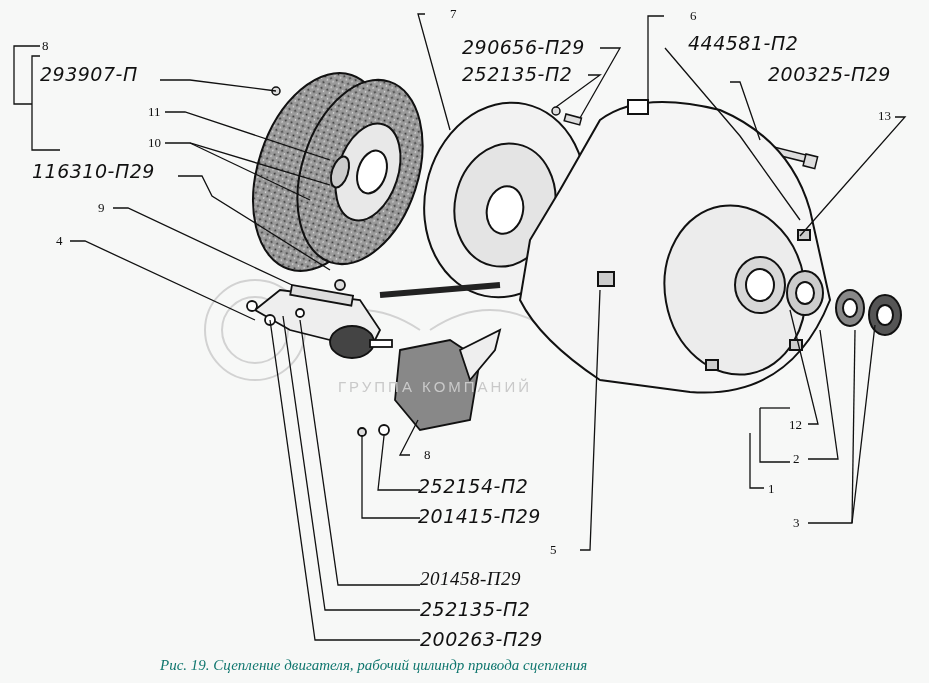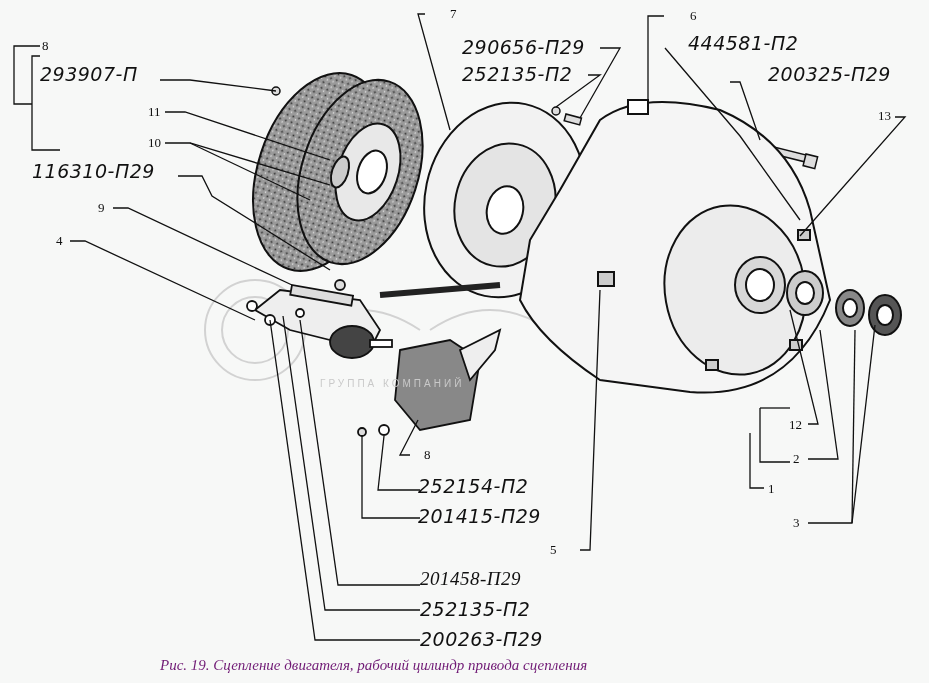--- a/index.html
+++ b/index.html
@@ -1,21 +1,21 @@
 <!DOCTYPE html>
 <html><head>
 <meta charset="utf-8">
 <style>
   html,body{margin:0;padding:0;background:#f7f8f7;}
   body{width:929px;height:683px;position:relative;overflow:hidden;font-family:"Liberation Sans",sans-serif;}
   svg{position:absolute;left:0;top:0;}
   .pn{position:absolute;font-family:"DejaVu Sans",sans-serif;font-style:italic;font-size:19px;color:#111;letter-spacing:0.5px;white-space:nowrap;}
   .num{position:absolute;font-family:"Liberation Serif",serif;font-size:13px;color:#111;white-space:nowrap;}
-  .caption{position:absolute;left:160px;top:657px;font-family:"Liberation Serif",serif;font-style:italic;font-size:15px;color:#701a75;white-space:nowrap;}
-  .wm{position:absolute;left:320px;top:378px;font-family:"Liberation Sans",sans-serif;font-size:10px;color:#c9c9c9;letter-spacing:3px;}
+  .caption{position:absolute;left:160px;top:657px;font-family:"Liberation Serif",serif;font-style:italic;font-size:15px;color:#0f766e;white-space:nowrap;}
+  .wm{position:absolute;left:338px;top:378px;font-family:"Liberation Sans",sans-serif;font-size:15px;color:#c9c9c9;letter-spacing:3px;}
 </style>
 </head>
 <body>
 
 <svg width="929" height="683" viewBox="0 0 929 683">
   <defs>
     <pattern id="fric" width="6" height="6" patternUnits="userSpaceOnUse">
       <rect width="6" height="6" fill="#9a9a9a"></rect>
       <circle cx="1.5" cy="1.5" r="1" fill="#333"></circle>
       <circle cx="4.5" cy="4" r="0.8" fill="#eee"></circle>

